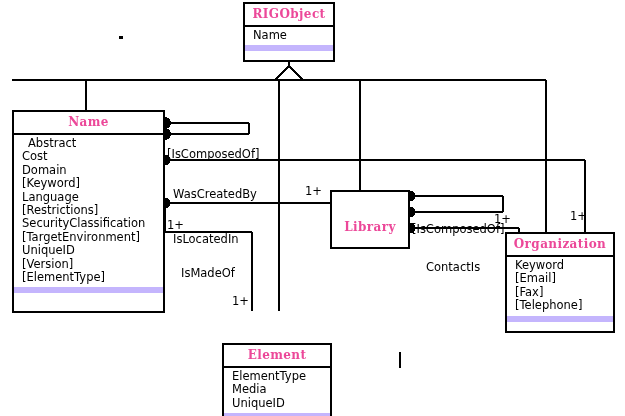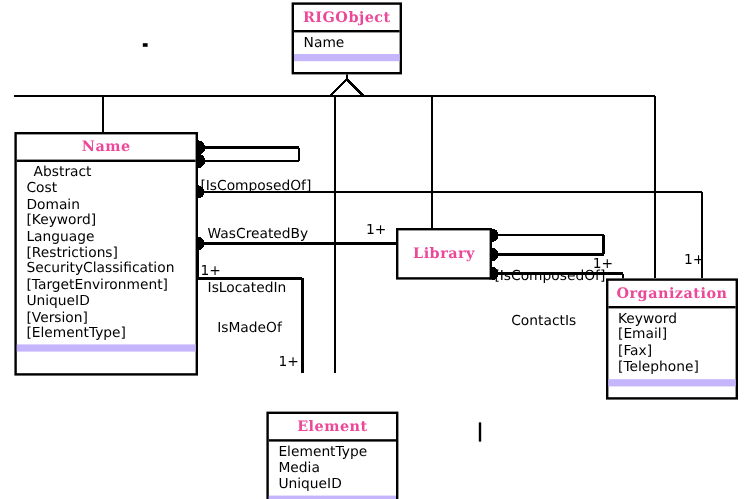--- a/index.html
+++ b/index.html
@@ -143,21 +143,21 @@
       <div class="attr-row">SecurityClassification</div>
       <div class="attr-row">[TargetEnvironment]</div>
       <div class="attr-row">UniqueID</div>
       <div class="attr-row">[Version]</div>
       <div class="attr-row">[ElementType]</div>
     </div>
     <div class="uml-ops" style="min-height:18px;"></div>
   </div>
 
   <div class="uml-class" style="left:330px; top:190px; width:80px;">
-    <div class="uml-name" style="border-bottom:none; padding:12px 0 13px 0;">Library</div>
+    <div class="uml-name" style="border-bottom:none; padding:12px 0 13px 0;margin-top:16px;">Library</div>
   </div>
 
   <div class="uml-class" style="left:505px; top:232px; width:110px;">
     <div class="uml-name">Organization</div>
     <div class="uml-attrs">
       <div class="attr-row">Keyword</div>
       <div class="attr-row">[Email]</div>
       <div class="attr-row">[Fax]</div>
       <div class="attr-row">[Telephone]</div>
     </div>

